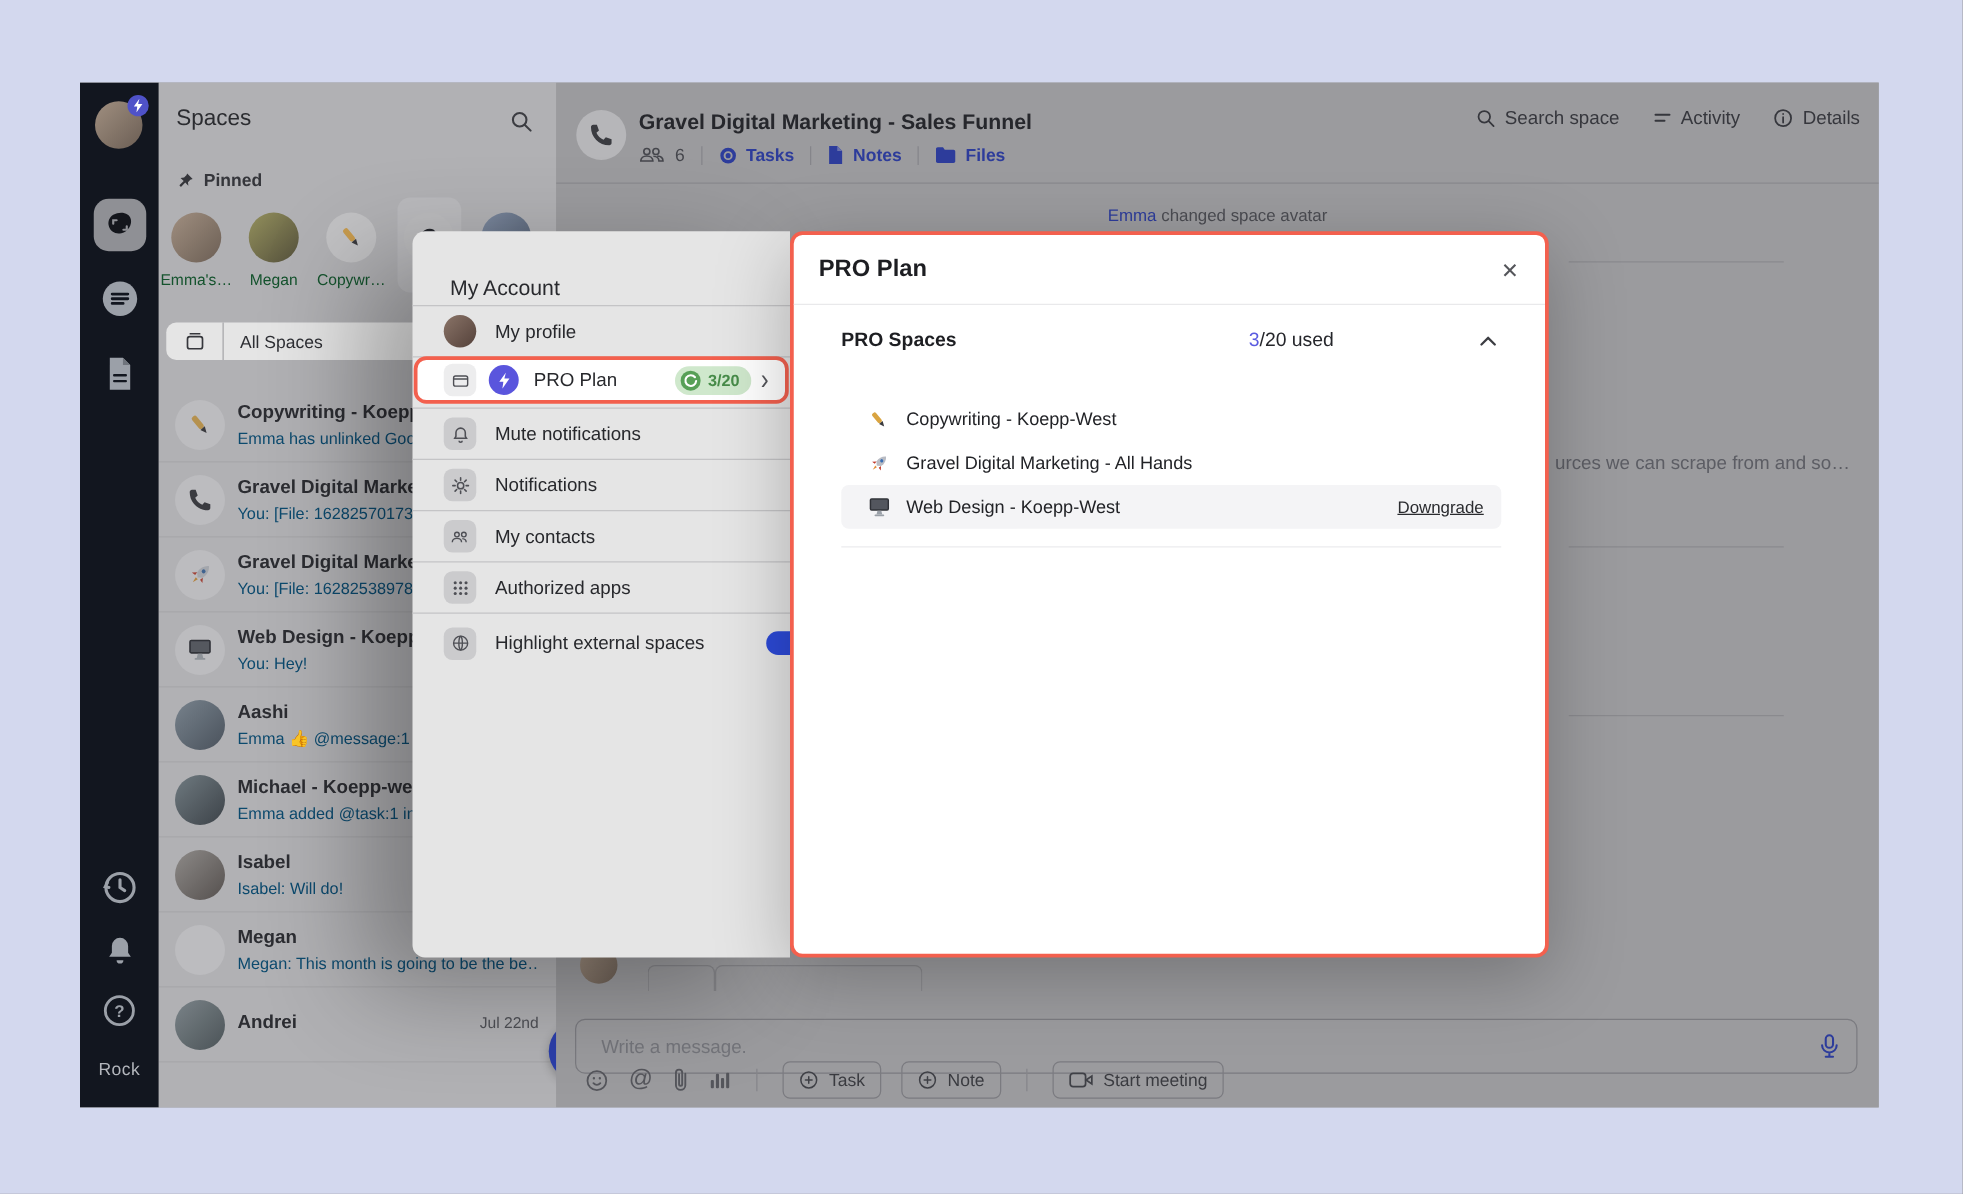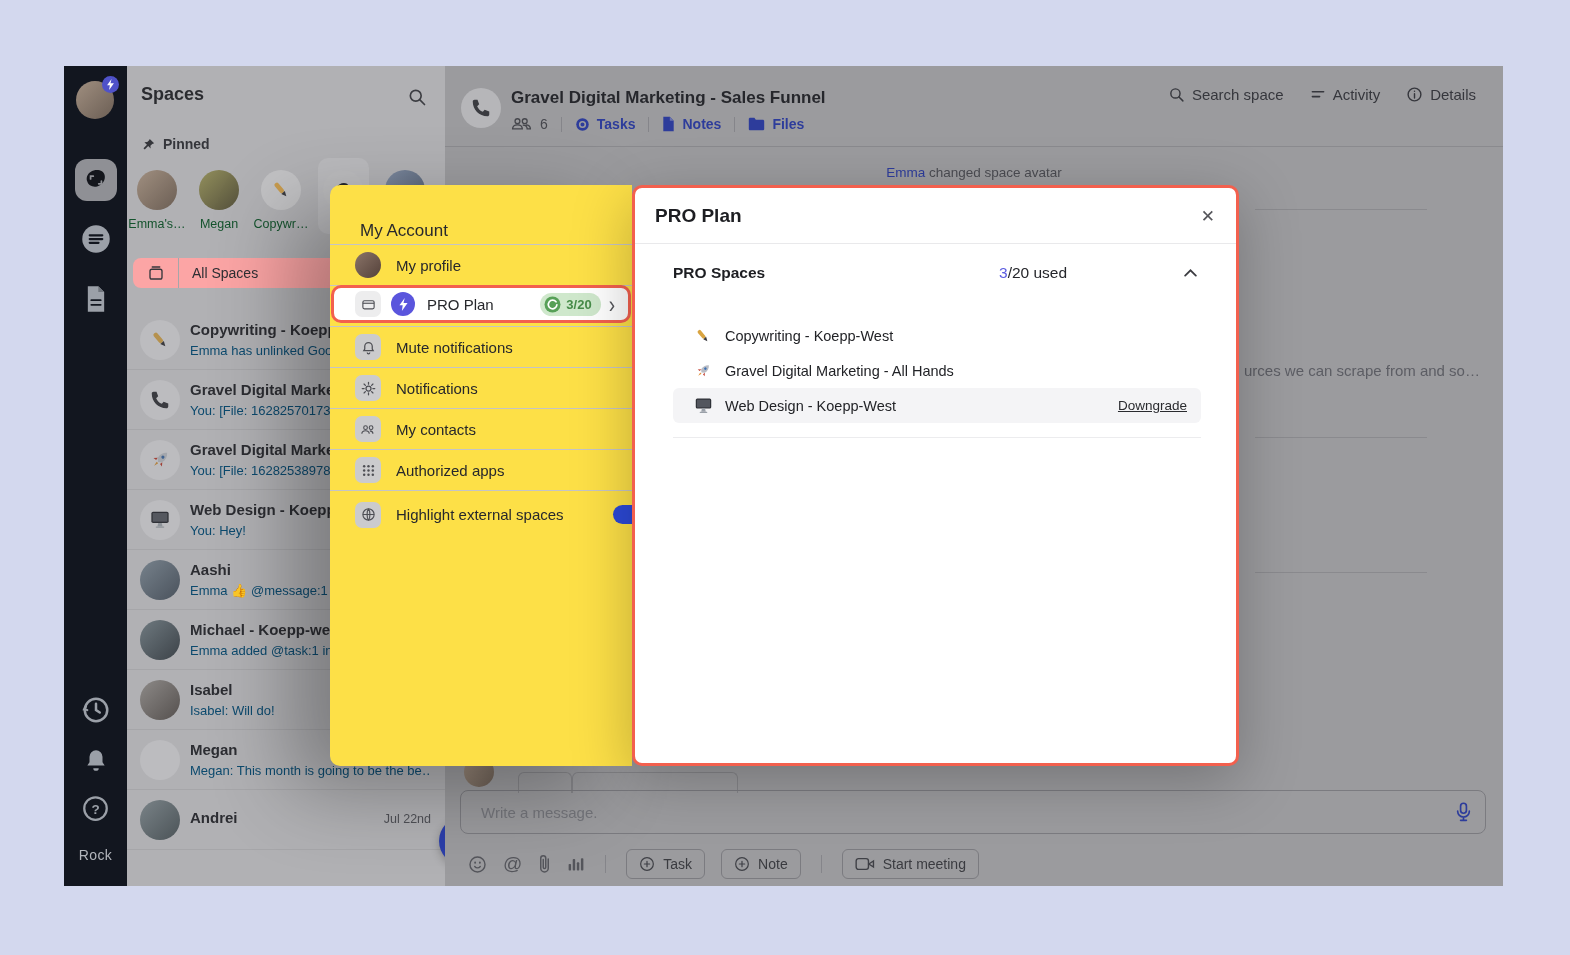--- a/index.html
+++ b/index.html
@@ -11,32 +11,32 @@
   .rail{position:absolute;left:0;top:0;width:63px;height:820px;background:#12161f;}
   .rail-avatar{position:absolute;left:12px;top:15px;width:38px;height:38px;border-radius:50%;}
   .g-emma{background:linear-gradient(135deg,#a08f80,#6b5e54);}
   .bolt-badge{position:absolute;left:38px;top:10px;width:17px;height:17px;border-radius:50%;background:#4f52c9;display:flex;align-items:center;justify-content:center;}
   .rock-tile{position:absolute;left:11px;top:93px;width:42px;height:42px;border-radius:12px;background:#8f9095;display:flex;align-items:center;justify-content:center;}
   .rail-ic{position:absolute;left:16px;width:31px;height:31px;display:flex;align-items:center;justify-content:center;color:#9ba0a8;}
   .rail-label{position:absolute;left:0;top:781px;width:63px;text-align:center;color:#b3b6bc;font-size:14px;letter-spacing:.4px;}
 
   
   .spaces{position:absolute;left:63px;top:0;width:318px;height:820px;background:#b1b1b4;overflow:hidden;}
-  .sp-title{position:absolute;left:14px;top:18px;font-size:18px;font-weight:700;color:#2b2c30;}
+  .sp-title{position:absolute;left:14px;top:18px;font-size:18px;font-weight:400;color:#2b2c30;}
   .sp-search{position:absolute;right:18px;top:21px;color:#3c3d42;}
   .sp-pinned{position:absolute;left:14px;top:70px;display:flex;align-items:center;gap:7px;font-size:14px;font-weight:700;color:#35363b;}
   .pin-tile{position:absolute;left:191px;top:92px;width:51px;height:76px;border-radius:10px;background:#bababd;}
   .pinned-item{position:absolute;top:104px;width:60px;text-align:center;}
   .p-av{width:40px;height:40px;border-radius:50%;margin:0 auto;display:flex;align-items:center;justify-content:center;}
   .p-emoji{background:#c2c2c4;}
   .p-label{margin-top:7px;font-size:12.5px;color:#14532d;white-space:nowrap;overflow:hidden;text-overflow:ellipsis;}
   .g-megan{background:linear-gradient(135deg,#93905c,#54503c);}
   .g-pin5{background:linear-gradient(135deg,#7d8aa0,#515c6e);}
   .rockblob{background:#bcbcbe;}
-  .allspaces{position:absolute;left:6px;top:192px;width:306px;height:30px;border-radius:8px;background:#fca5a5;display:flex;align-items:center;}
+  .allspaces{position:absolute;left:6px;top:192px;width:306px;height:30px;border-radius:8px;background:#e5e5e5;display:flex;align-items:center;}
   .as-ic{width:45px;height:30px;display:flex;align-items:center;justify-content:center;border-right:1px solid #a6a6a9;color:#36373c;}
   .as-label{margin-left:13px;font-size:14px;color:#2e2f34;}
   .slist{position:absolute;left:0;top:244px;width:318px;}
   .srow{height:60px;display:flex;align-items:center;padding:0 14px 0 13px;box-sizing:border-box;border-bottom:1px solid rgba(0,0,0,.06);}
   .s-av{width:40px;height:40px;border-radius:50%;flex:0 0 40px;display:flex;align-items:center;justify-content:center;background:#bcbcbf;overflow:hidden;}
   .s-main{flex:1;margin-left:10px;min-width:0;}
   .s-top{display:flex;align-items:baseline;}
   .s-name{font-size:15px;font-weight:700;color:#2c2d32;white-space:nowrap;overflow:hidden;flex:1;}
   .s-date{font-size:12.5px;color:#4f5056;margin-left:6px;white-space:nowrap;}
   .s-sub{margin-top:5px;font-size:13px;color:#0c4a6e;white-space:nowrap;overflow:hidden;}
@@ -47,39 +47,39 @@
   .g-andrei{background:linear-gradient(135deg,#7a8388,#4b5357);}
   .fab{position:absolute;left:312px;top:751px;width:48px;height:48px;border-radius:50%;background:#2b3ea9;color:#e8eaf2;font-size:28px;font-weight:400;display:flex;align-items:center;justify-content:center;box-shadow:0 3px 8px rgba(0,0,0,.25);}
 
   
   .chat{position:absolute;left:381px;top:0;width:1058px;height:820px;background:#9b9b9e;}
   .ch-avatar{position:absolute;left:16px;top:22px;width:40px;height:40px;border-radius:50%;background:#b6b6b9;display:flex;align-items:center;justify-content:center;color:#3a3b40;}
   .ch-title{position:absolute;left:66px;top:22px;font-size:17px;font-weight:700;color:#26272c;}
   .ch-sub{position:absolute;left:66px;top:47px;display:flex;align-items:center;height:22px;color:#45464c;font-size:14px;}
   .ch-sub .vdiv{width:1px;height:15px;background:#85858a;margin:0 13px;}
   .tabbtn{display:flex;align-items:center;gap:7px;color:#2d3c9b;font-weight:700;font-size:14px;}
-  .ch-actions{position:absolute;right:27px;top:20px;display:flex;align-items:center;gap:26px;color:#36373d;font-size:15px;}
+  .ch-actions{position:absolute;right:15px;top:20px;display:flex;align-items:center;gap:26px;color:#36373d;font-size:15px;}
   .act{display:flex;align-items:center;gap:7px;}
   .ch-hdiv{position:absolute;left:0;top:80px;width:1058px;height:1px;background:#8a8a8e;}
   .sysmsg{position:absolute;left:0;top:99px;width:1058px;text-align:center;font-size:13.5px;color:#4b4c52;}
   .sysmsg .actor{color:#2d3c9b;}
   .msg-div{position:absolute;height:1px;background:#8a8a8e;left:810px;width:172px;}
   .partial{position:absolute;left:799px;top:296px;width:300px;font-size:15px;color:#5c5d64;white-space:nowrap;overflow:hidden;}
   .frag-av{position:absolute;left:19px;top:691px;width:30px;height:30px;border-radius:50%;}
   .frag{position:absolute;top:706px;height:20px;border:1px solid #86868a;border-radius:6px 6px 0 0;border-bottom:none;}
-  .composer{position:absolute;left:15px;top:724px;width:1026px;height:44px;border:1px solid #7b7b80;border-radius:8px;display:flex;align-items:center;box-sizing:border-box;}
+  .composer{position:absolute;left:15px;top:749px;width:1026px;height:44px;border:1px solid #7b7b80;border-radius:8px;display:flex;align-items:center;box-sizing:border-box;}
   .composer input{flex:1;background:transparent;border:none;outline:none;font-size:15px;color:#3a3b40;padding:0 20px;font-family:"Liberation Sans",sans-serif;}
   .composer input::placeholder{color:#74757b;}
   .mic{margin-right:14px;color:#2d3c9b;}
   .ctools{position:absolute;left:23px;top:783px;display:flex;align-items:center;gap:16px;height:30px;color:#55565c;}
   .ctools .vdiv{width:1px;height:18px;background:#85858a;margin:0 4px;}
   .chip{display:flex;align-items:center;gap:8px;border:1px solid #7b7b80;border-radius:6px;height:30px;padding:0 12px;font-size:14px;color:#3a3b40;box-sizing:border-box;}
 
   
-  .account{position:absolute;left:266px;top:119px;width:302px;height:581px;background:#fde047;border-radius:10px 0 0 10px;box-shadow:-40px 25px 80px rgba(0,0,0,.30);}
+  .account{position:absolute;left:266px;top:119px;width:302px;height:581px;background:#e5e5e5;border-radius:10px 0 0 10px;box-shadow:-40px 25px 80px rgba(0,0,0,.30);}
   .ac-title{position:absolute;left:30px;top:36px;font-size:17px;font-weight:500;color:#28292d;}
   .ac-items{position:absolute;left:0;top:59px;width:334px;}
   .ac-row{height:41px;display:flex;align-items:center;padding:0 16px 0 25px;box-sizing:border-box;border-top:1px solid #c4c4c6;}
   .ac-tile{width:26px;height:26px;border-radius:7px;background:#cbcbcd;display:flex;align-items:center;justify-content:center;color:#4e4f55;flex:0 0 26px;}
   .ac-label{margin-left:15px;font-size:15px;color:#27282c;flex:1;}
   .chev{color:#55565b;font-size:19px;line-height:1;transform:scaleY(1.25);}
   .g-profile{background:linear-gradient(135deg,#8a7468,#54413a);border-radius:50%;}
   .pro-row{position:absolute;left:1px;top:100px;width:300px;height:38px;background:#ffffff;border:3px solid #f3604e;border-radius:10px;box-sizing:border-box;display:flex;align-items:center;padding:0 13px 0 21px;}
   .pro-row .ac-tile{background:#ededee;}
   .pro-bolt{width:24px;height:24px;border-radius:50%;background:#5a55dd;display:flex;align-items:center;justify-content:center;margin-left:10px;}

